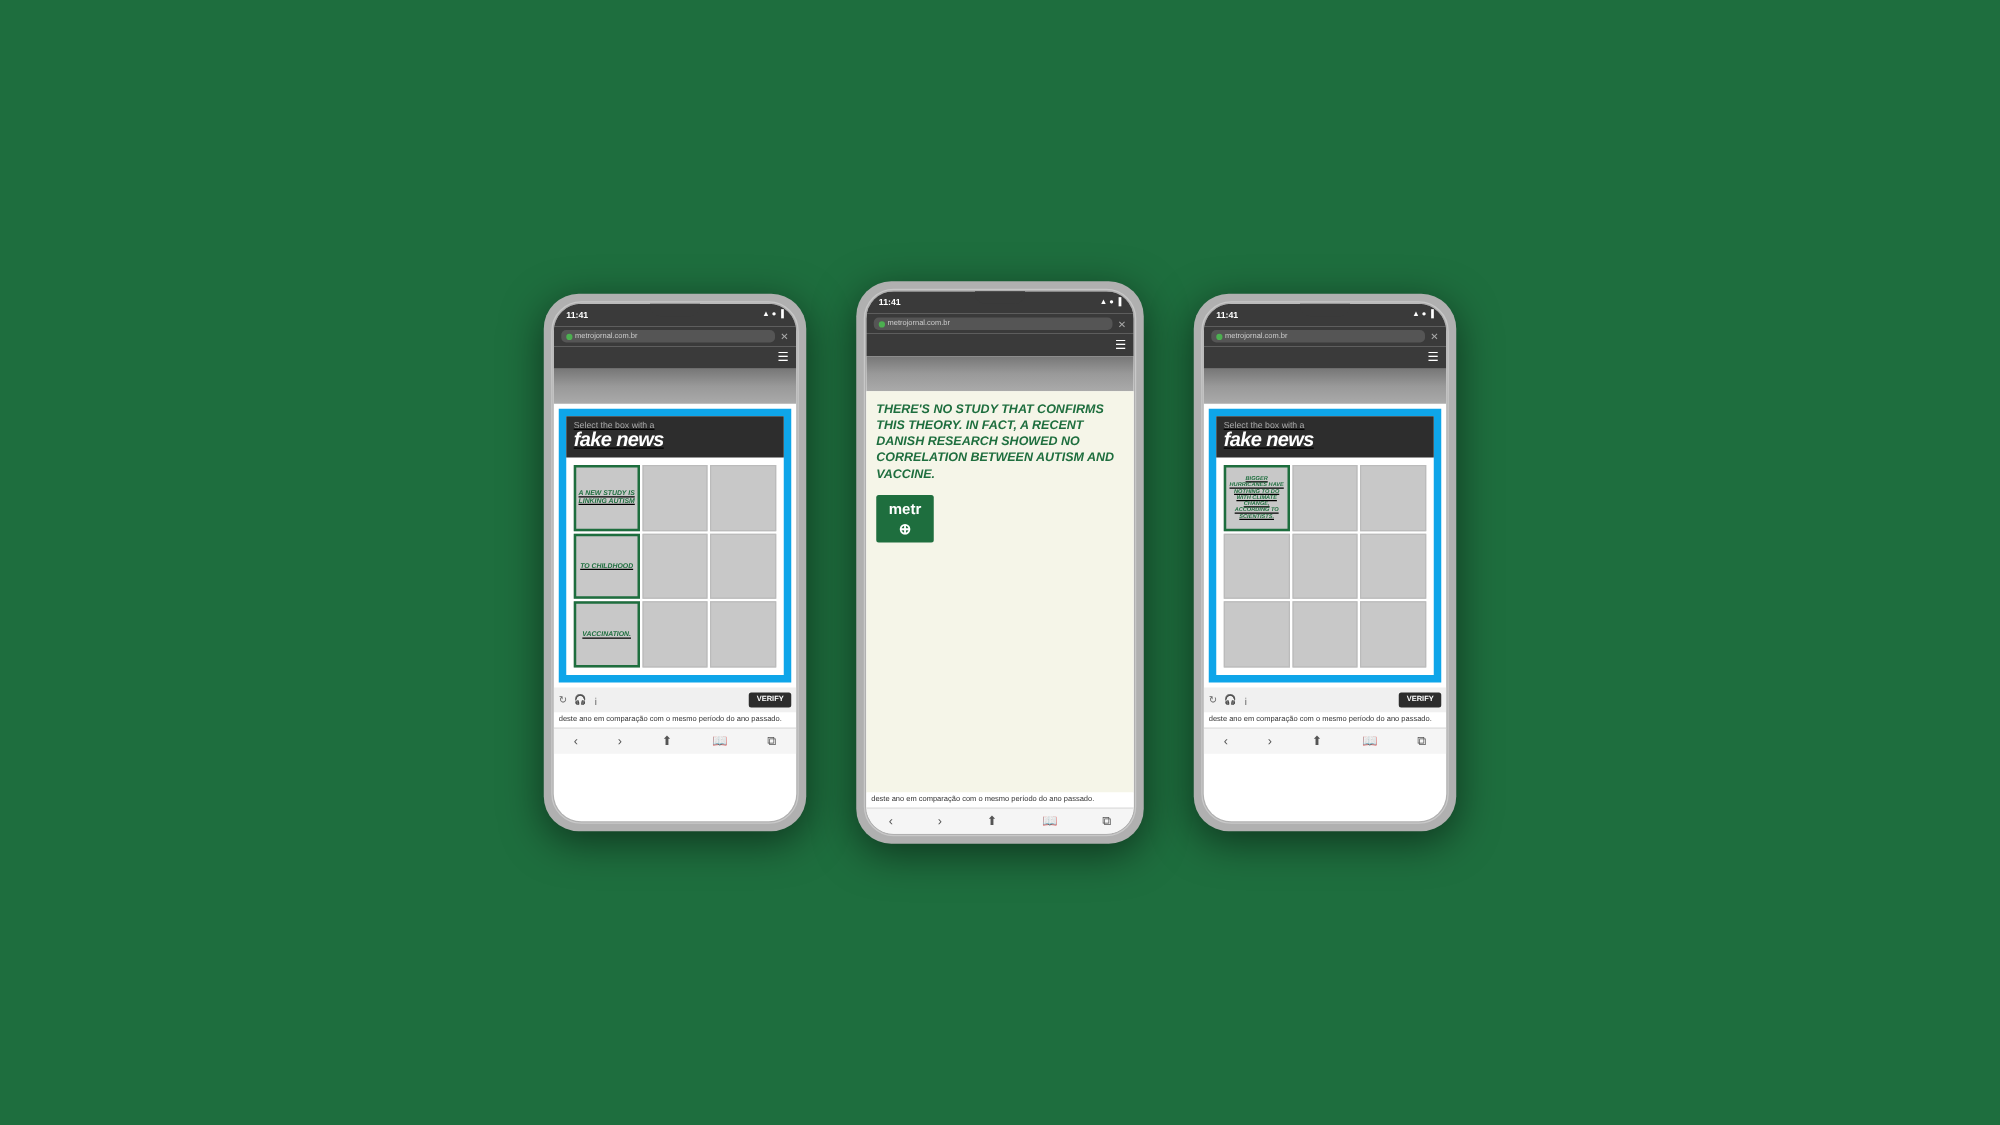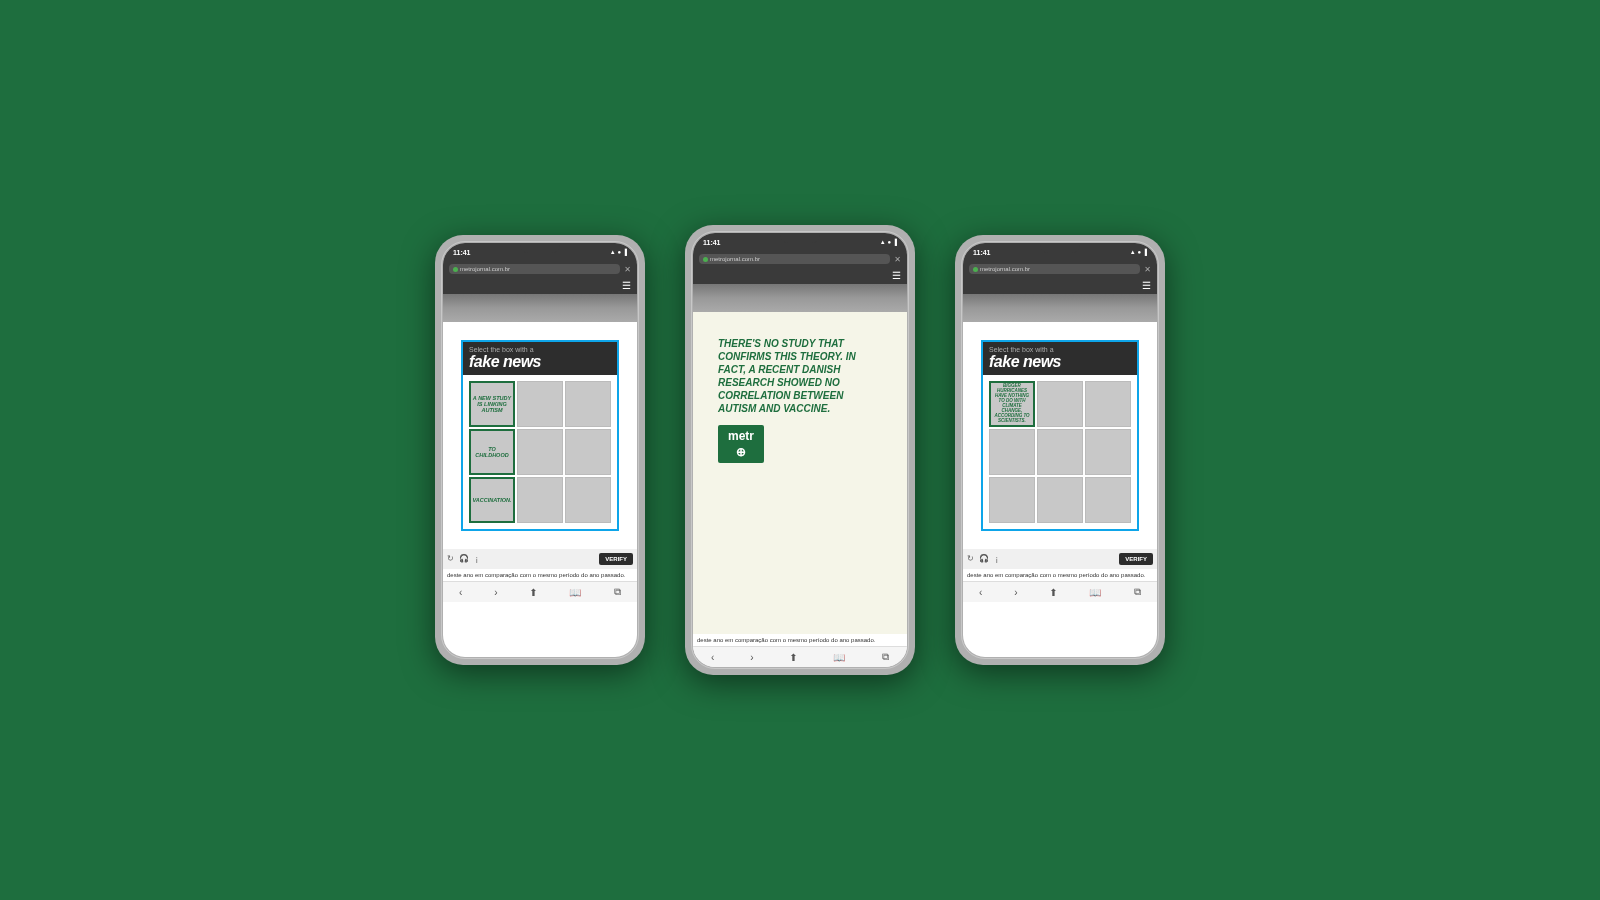--- a/index.html
+++ b/index.html
@@ -109,23 +109,24 @@
     .photo-strip {
       height: 28px;
       background: linear-gradient(180deg, #888 0%, #999 100%);
       flex-shrink: 0;
       overflow: hidden;
     }
 
     
     .captcha-box {
       background: #fff;
-      border: 2px solid #0ea5e9;
-      margin: 18px;
+      border: 6px solid #0ea5e9;
+      margin: 4px;
       padding: 6px;
+      text-decoration: underline;
     }
 
     .captcha-header {
       background: #2d2d2d;
       padding: 4px 6px;
       margin: -6px -6px 6px -6px;
     }
 
     .captcha-select-text {
       color: #aaa;
@@ -224,21 +225,21 @@
 
     .nav-icon {
       color: #555;
       font-size: 10px;
     }
 
     
     .article-view {
       flex: 1;
       background: #f5f5e8;
-      padding: 25px;
+      padding: 8px;
       overflow: hidden;
     }
 
     .article-main-text {
       font-size: 10px;
       font-weight: 900;
       color: #1e6e3e;
       font-style: italic;
       line-height: 1.3;
       text-transform: uppercase;

